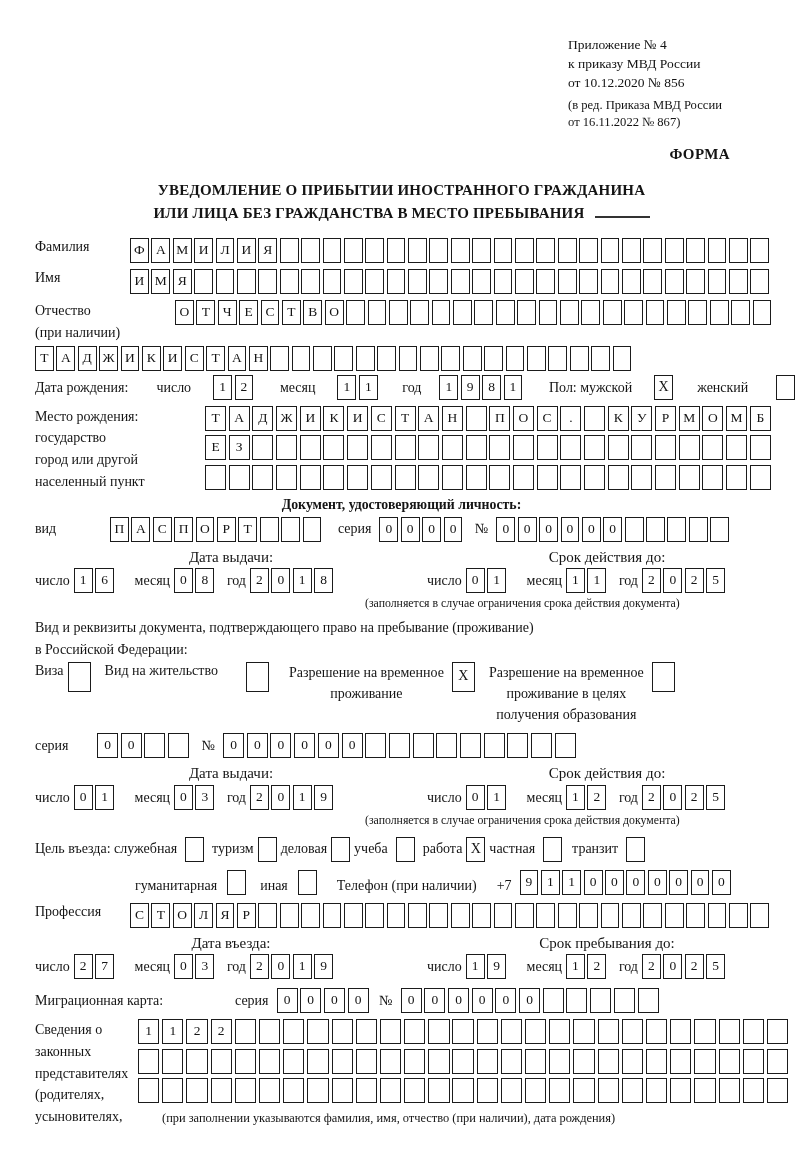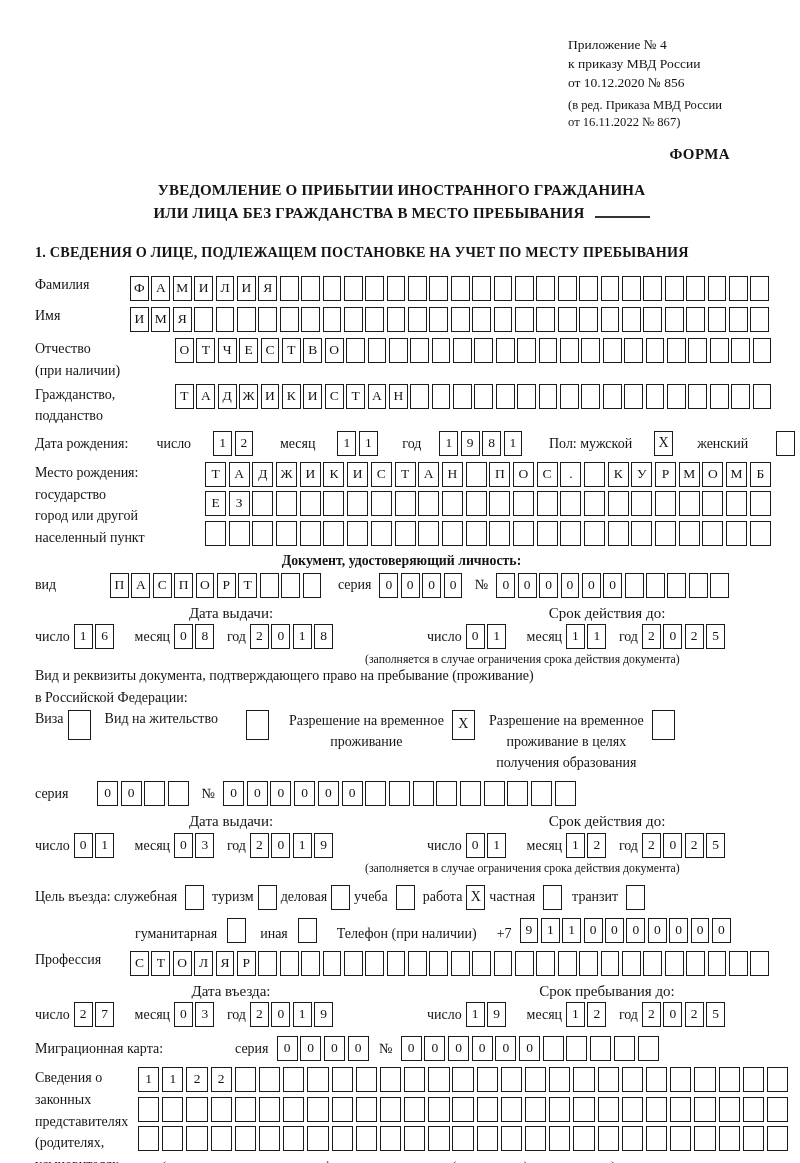--- a/index.html
+++ b/index.html
@@ -54,21 +54,21 @@
   .date-title{text-align:center;font-size:15px;margin-bottom:2px;}
   .date-line{display:flex;align-items:center;white-space:nowrap;}
   .date-line .lbl{margin-right:4px;}
   .date-line .cellrow{margin-right:10px;}
   .date-note{font-size:11.8px;white-space:nowrap;margin-top:3px;margin-left:-62px;}
   
   .permit-row{display:flex;align-items:flex-start;margin-top:4px;}
   .permit-item{display:flex;align-items:flex-start;}
   .permit-text{text-align:center;line-height:1.5;}
   .reps-note{font-size:12.4px;margin-top:8px;white-space:nowrap;margin-left:24px;}
-  .plain{}
+  .plain{margin-top:8px;}
 </style>
 </head>
 <body>
 
 <div class="page">
 
   <div class="appendix">
     <div>Приложение № 4</div>
     <div>к приказу МВД России</div>
     <div>от 10.12.2020 № 856</div>
@@ -79,45 +79,40 @@
   </div>
   <div class="forma">ФОРМА</div>
 
   <div class="title">
     <div>УВЕДОМЛЕНИЕ О ПРИБЫТИИ ИНОСТРАННОГО ГРАЖДАНИНА</div>
     <div>
       <span>ИЛИ ЛИЦА БЕЗ ГРАЖДАНСТВА В МЕСТО ПРЕБЫВАНИЯ</span><span class="blank-line"></span>
     </div>
   </div>
 
-  <div class="section-heading">1. СВЕДЕНИЯ О ЛИЦЕ, ПОДЛЕЖАЩЕМ ПОСТАНОВКЕ НА УЧЕТ ПО МЕСТУ ПРЕБЫВАНИЯ</div>
 
   <div class="row" style="margin-top:14px;">
     <span class="lbl w95">Фамилия</span>
     <span class="cellrow"><span class="cell">Ф</span><span class="cell">А</span><span class="cell">М</span><span class="cell">И</span><span class="cell">Л</span><span class="cell">И</span><span class="cell">Я</span><span class="cell"></span><span class="cell"></span><span class="cell"></span><span class="cell"></span><span class="cell"></span><span class="cell"></span><span class="cell"></span><span class="cell"></span><span class="cell"></span><span class="cell"></span><span class="cell"></span><span class="cell"></span><span class="cell"></span><span class="cell"></span><span class="cell"></span><span class="cell"></span><span class="cell"></span><span class="cell"></span><span class="cell"></span><span class="cell"></span><span class="cell"></span><span class="cell"></span><span class="cell"></span></span>
   </div>
 
   <div class="row">
     <span class="lbl w95">Имя</span>
     <span class="cellrow"><span class="cell">И</span><span class="cell">М</span><span class="cell">Я</span><span class="cell"></span><span class="cell"></span><span class="cell"></span><span class="cell"></span><span class="cell"></span><span class="cell"></span><span class="cell"></span><span class="cell"></span><span class="cell"></span><span class="cell"></span><span class="cell"></span><span class="cell"></span><span class="cell"></span><span class="cell"></span><span class="cell"></span><span class="cell"></span><span class="cell"></span><span class="cell"></span><span class="cell"></span><span class="cell"></span><span class="cell"></span><span class="cell"></span><span class="cell"></span><span class="cell"></span><span class="cell"></span><span class="cell"></span><span class="cell"></span></span>
   </div>
 
   <div class="row">
     <span class="lbl w140 two">
       <span>Отчество</span><br>
       <span>(при наличии)</span>
     </span>
     <span class="cellrow"><span class="cell">О</span><span class="cell">Т</span><span class="cell">Ч</span><span class="cell">Е</span><span class="cell">С</span><span class="cell">Т</span><span class="cell">В</span><span class="cell">О</span><span class="cell"></span><span class="cell"></span><span class="cell"></span><span class="cell"></span><span class="cell"></span><span class="cell"></span><span class="cell"></span><span class="cell"></span><span class="cell"></span><span class="cell"></span><span class="cell"></span><span class="cell"></span><span class="cell"></span><span class="cell"></span><span class="cell"></span><span class="cell"></span><span class="cell"></span><span class="cell"></span><span class="cell"></span><span class="cell"></span></span>
   </div>
 
   <div class="row" style="margin-top:2px;">
-    <span class="lbl w140 two">
-      <span>Гражданство,</span><br>
-      <span>подданство</span>
-    </span>
     <span class="cellrow"><span class="cell">Т</span><span class="cell">А</span><span class="cell">Д</span><span class="cell">Ж</span><span class="cell">И</span><span class="cell">К</span><span class="cell">И</span><span class="cell">С</span><span class="cell">Т</span><span class="cell">А</span><span class="cell">Н</span><span class="cell"></span><span class="cell"></span><span class="cell"></span><span class="cell"></span><span class="cell"></span><span class="cell"></span><span class="cell"></span><span class="cell"></span><span class="cell"></span><span class="cell"></span><span class="cell"></span><span class="cell"></span><span class="cell"></span><span class="cell"></span><span class="cell"></span><span class="cell"></span><span class="cell"></span></span>
   </div>
 
   <div class="row inline-row" style="margin-top:4px;gap:14px;">
     <span class="lbl">Дата рождения:</span>
     <span class="lbl gap14">число</span>
     <span class="cellrow gap8"><span class="cell">1</span><span class="cell">2</span></span>
     <span class="lbl gap10">месяц</span>
     <span class="cellrow gap8"><span class="cell">1</span><span class="cell">1</span></span>
     <span class="lbl gap8">год</span>

